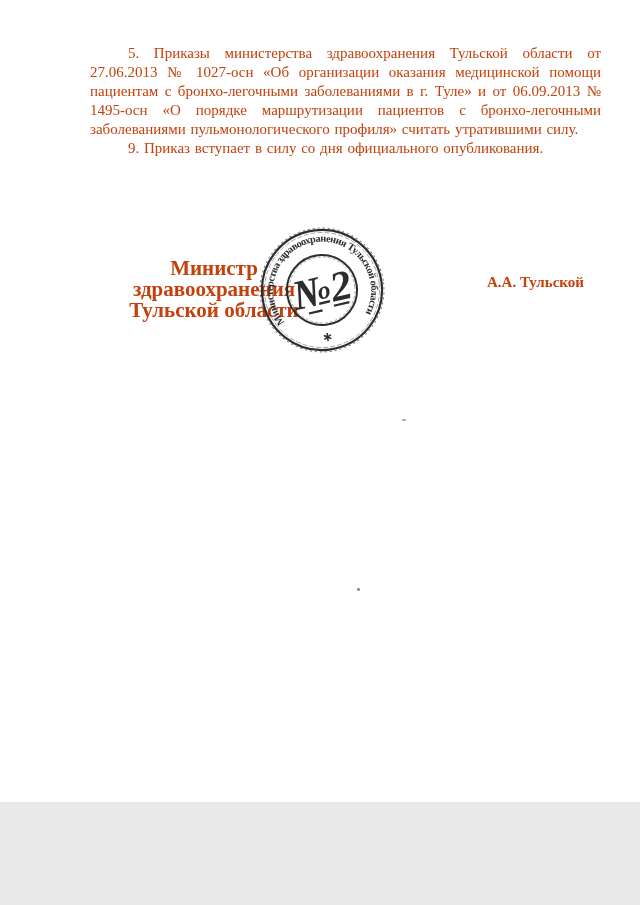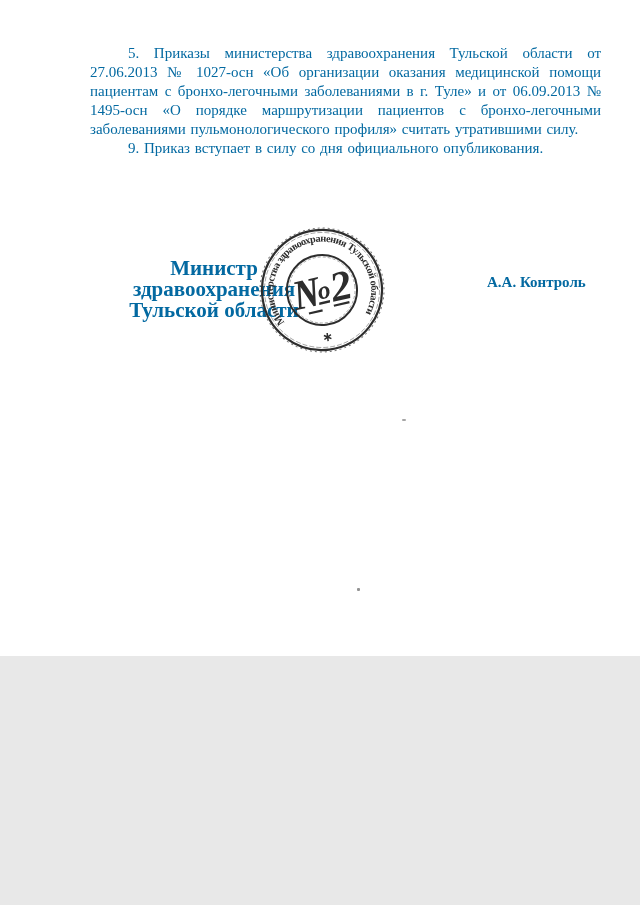--- a/index.html
+++ b/index.html
@@ -3,25 +3,25 @@
 <meta charset="utf-8">
 <style>
   html, body {
     margin: 0;
     padding: 0;
     background: #e8e8e8;
   }
   .page {
     position: relative;
     width: 640px;
-    height: 656px;
+    height: 802px;
     background: #ffffff;
     overflow: hidden;
     font-family: "Liberation Serif", "DejaVu Serif", serif;
-    color: #0369a1;
+    color: #c2410c;
   }
   .doc-body {
     position: absolute;
     left: 90px;
     top: 44px;
     width: 511px;
     font-size: 15px;
     line-height: 19px;
   }
   .doc-body p {
@@ -69,21 +69,21 @@
   <div class="doc-body">
     <p>5. Приказы министерства здравоохранения Тульской области от 27.06.2013 № 1027-осн «Об организации оказания медицинской помощи пациентам с бронхо-легочными заболеваниями в г. Туле» и от 06.09.2013 № 1495-осн «О порядке маршрутизации пациентов с бронхо-легочными заболеваниями пульмонологического профиля» считать утратившими силу.</p>
     <p>9. Приказ вступает в силу со дня официального опубликования.</p>
   </div>
 
   <div class="sig-title">
     <div>Министр здравоохранения</div>
     <div>Тульской области</div>
   </div>
 
-  <div class="sig-name">А.А. Контроль</div>
+  <div class="sig-name">А.А. Тульской</div>
 
   <svg class="stamp" viewBox="0 0 132 130" xmlns="http://www.w3.org/2000/svg">
     <g transform="rotate(-7 66 64)" fill="none" stroke="#2d2d2d">
       <circle cx="66" cy="64" r="60" stroke-width="2.2"></circle>
       <circle cx="66" cy="64" r="62" stroke-width="1" stroke-dasharray="2 3" opacity="0.65"></circle>
       <circle cx="66" cy="64" r="57.5" stroke-width="0.8" stroke-dasharray="5 2" opacity="0.5"></circle>
       <circle cx="66" cy="64" r="35" stroke-width="2"></circle>
       <circle cx="66" cy="64" r="33" stroke-width="0.7" stroke-dasharray="3 2" opacity="0.55"></circle>
 
       <path id="ringPath" d="M 25.1 91.6 A 49 49 0 1 1 106.9 91.6" fill="none" stroke="none"></path>

